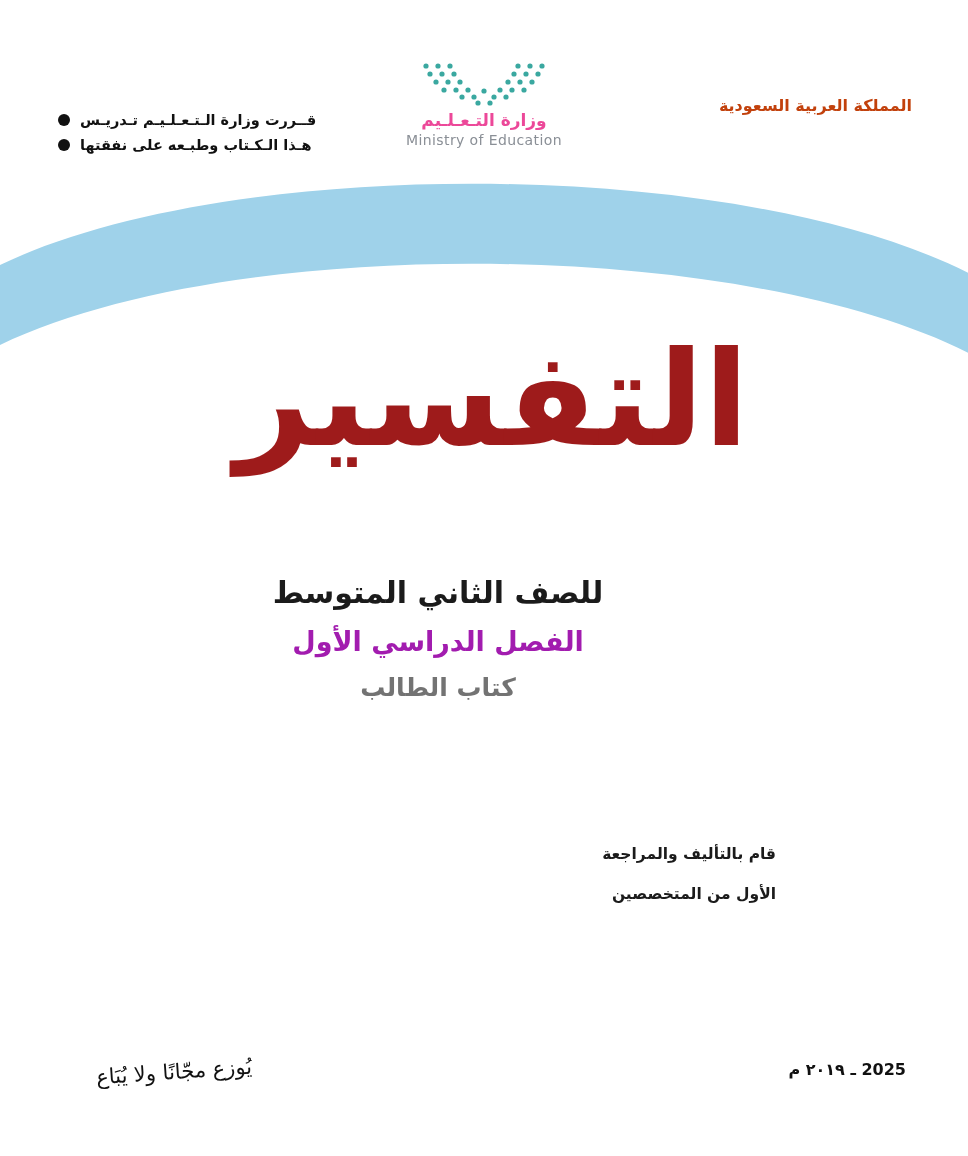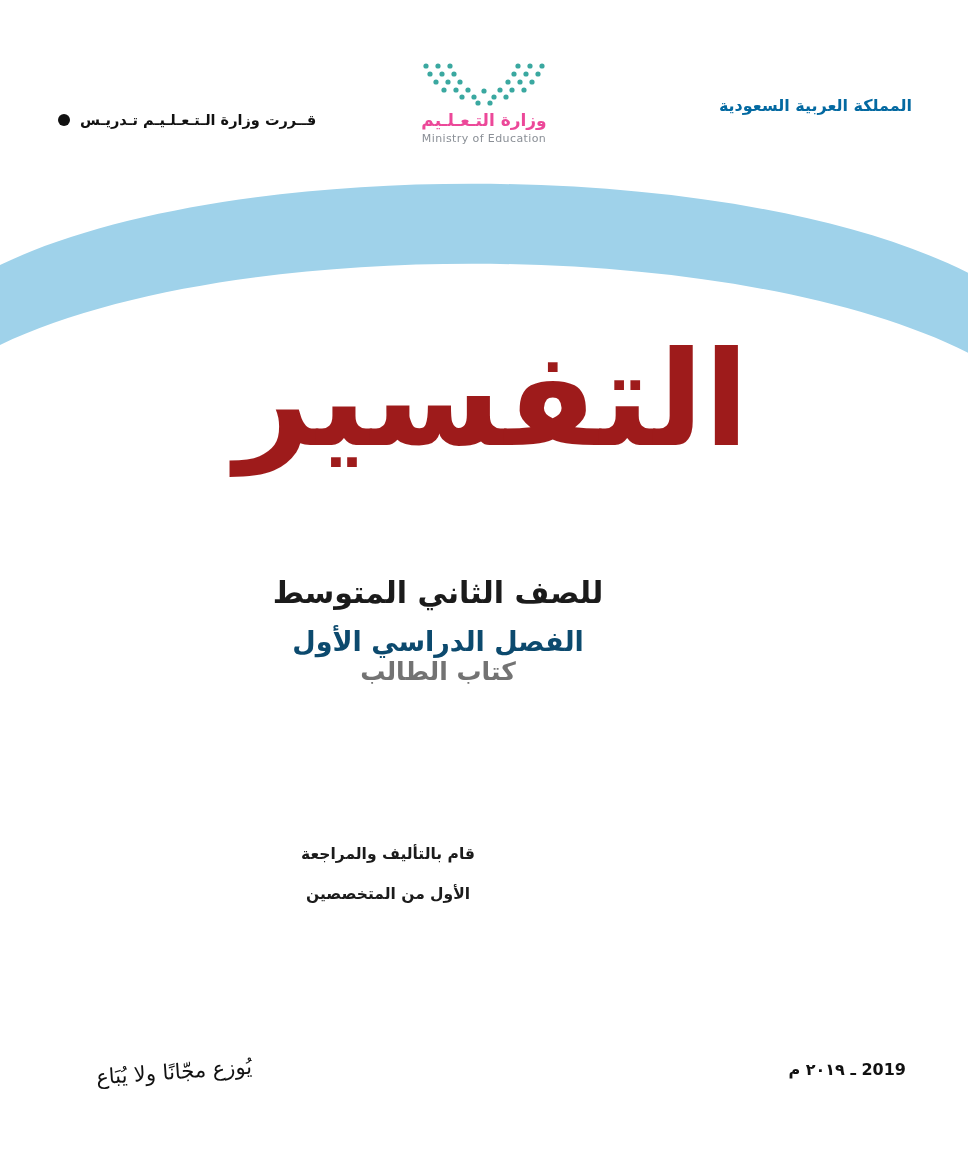--- a/index.html
+++ b/index.html
@@ -31,21 +31,21 @@
     width: 968px;
     height: 190px;
   }
 
   .kingdom-text {
     position: absolute;
     top: 96px;
     right: 56px;
     font-size: 16px;
     font-weight: bold;
-    color: #0369a1;
+    color: #c2410c;
     letter-spacing: 0px;
     direction: rtl;
     white-space: nowrap;
   }
 
   
   .ministry {
     position: absolute;
     top: 60px;
     left: 50%;
@@ -60,21 +60,21 @@
     position: relative;
   }
   .ministry-name {
     font-size: 17px;
     font-weight: bold;
     color: #ec4899;
     letter-spacing: 1px;
     direction: rtl;
   }
   .ministry-name-en {
-    font-size: 11px;
+    font-size: 14px;
     color: #8a8f96;
     letter-spacing: 0.4px;
     margin-top: 2px;
     direction: ltr;
   }
 
   
   .decree {
     position: absolute;
     top: 88px;
@@ -145,35 +145,36 @@
   }
   .grade {
     font-size: 30px;
     font-weight: bold;
     color: #1b1b1b;
     margin-bottom: 16px;
   }
   .term {
     font-size: 27px;
     font-weight: bold;
-    color: #0c4a6e;
+    color: #a21caf;
+    margin-bottom: 16px;
   }
   .booktype {
     font-size: 25px;
     font-weight: bold;
     color: #737373;
   }
 
   
   .authors {
     position: absolute;
     top: 845px;
     left: 0;
     width: 776px;
-    text-align: center;
+    text-align: right;
     direction: rtl;
   }
   .authors div {
     font-size: 15.5px;
     font-weight: bold;
     color: #1b1b1b;
     margin-bottom: 22px;
   }
 
   
@@ -251,20 +252,24 @@
       </div>
       <div class="ministry-name">وزارة التـعـلـيم</div>
       <div class="ministry-name-en">Ministry of Education</div>
     </div>
 
     <div class="decree">
       <div class="decree-line">
         <span class="bullet"></span>
         <span class="txt">قــررت وزارة الـتـعـلـيـم تـدريـس</span>
       </div>
+      <div class="decree-line">
+        <span class="bullet"></span>
+        <span class="txt">هـذا الـكـتاب وطبـعه على نفقتها</span>
+      </div>
     </div>
   </div>
 
   <div class="arc">
     <svg width="1090" height="600" viewBox="0 0 1090 600" xmlns="http://www.w3.org/2000/svg" aria-hidden="true">
       <path d="M -10 160 C 180 -10 900 -10 1100 170 L 1100 250 C 900 70 180 70 -10 240 Z" fill="#9fd2ea"></path>
     </svg>
   </div>
 
   <div class="main-title">التفسير</div>
@@ -274,18 +279,18 @@
     <div class="term">الفصل الدراسي الأول</div>
     <div class="booktype">كتاب الطالب</div>
   </div>
 
   <div class="authors">
     <div>قام بالتأليف والمراجعة</div>
     <div>الأول من المتخصصين</div>
   </div>
 
   <div class="edition">
-    <div>2019 ـ ٢٠١٩ م</div>
+    <div>2025 ـ ٢٠١٩ م</div>
   </div>
 
   <div class="free-dist">يُوزع مجّانًا ولا يُبَاع</div>
 
 </div>
 
 </body></html>

